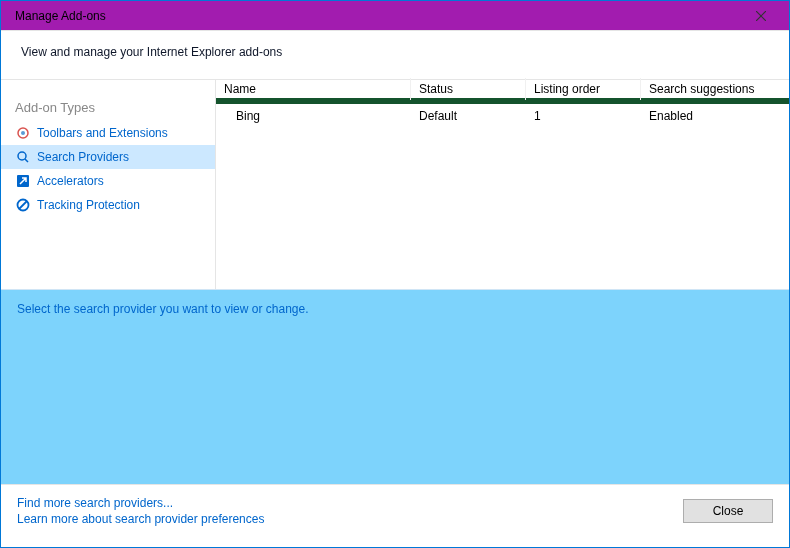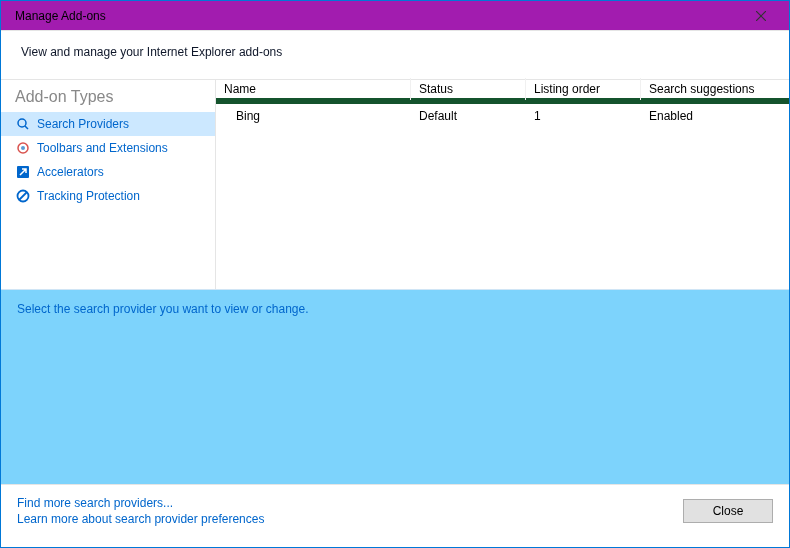--- a/index.html
+++ b/index.html
@@ -43,21 +43,22 @@
       border-top: 1px solid #e5e5e5;
     }
     .sidebar {
       width: 215px;
       border-right: 1px solid #e5e5e5;
       background: #fff;
     }
     .sidebar-header {
       padding: 8px 10px 6px 14px;
       color: #888;
-      font-size: 16px;
+      font-size: 13px;
+      margin-top: 12px;
     }
     .sidebar-item {
       padding: 4px 10px 4px 14px;
       display: flex;
       align-items: center;
       gap: 6px;
       cursor: pointer;
       font-size: 12px;
       color: #0066cc;
     }
@@ -175,37 +176,37 @@
   </div>
 </div>
 
 <div class="subheader">
   <span>View and manage your Internet Explorer add-ons</span>
 </div>
 
 <div class="main-area">
   <div class="sidebar">
     <div class="sidebar-header">Add-on Types</div>
+    <div class="sidebar-item">
+      <span class="icon">
+        <svg width="14" height="14" viewBox="0 0 14 14">
+            <circle cx="7" cy="7" r="5" fill="none" stroke="#d9534f" stroke-width="1.5"></circle>
+            <circle cx="7" cy="7" r="2" fill="#5b9bd5"></circle>
+          </svg>
+      </span>
+      <span>Toolbars and Extensions</span>
+    </div>
     <div class="sidebar-item selected">
       <span class="icon">
         <svg width="14" height="14" viewBox="0 0 14 14">
             <circle cx="6" cy="6" r="4" fill="none" stroke="#0066cc" stroke-width="1.5"></circle>
             <line x1="9" y1="9" x2="12" y2="12" stroke="#0066cc" stroke-width="1.5"></line>
           </svg>
       </span>
       <span>Search Providers</span>
-    </div>
-    <div class="sidebar-item">
-      <span class="icon">
-        <svg width="14" height="14" viewBox="0 0 14 14">
-            <circle cx="7" cy="7" r="5" fill="none" stroke="#d9534f" stroke-width="1.5"></circle>
-            <circle cx="7" cy="7" r="2" fill="#5b9bd5"></circle>
-          </svg>
-      </span>
-      <span>Toolbars and Extensions</span>
     </div>
     <div class="sidebar-item">
       <span class="icon">
         <svg width="14" height="14" viewBox="0 0 14 14">
             <rect x="1" y="1" width="12" height="12" fill="#0066cc" rx="1"></rect>
             <path d="M4 10 L10 4 M6 4 L10 4 L10 8" stroke="#fff" stroke-width="1.5" fill="none"></path>
           </svg>
       </span>
       <span>Accelerators</span>
     </div>

